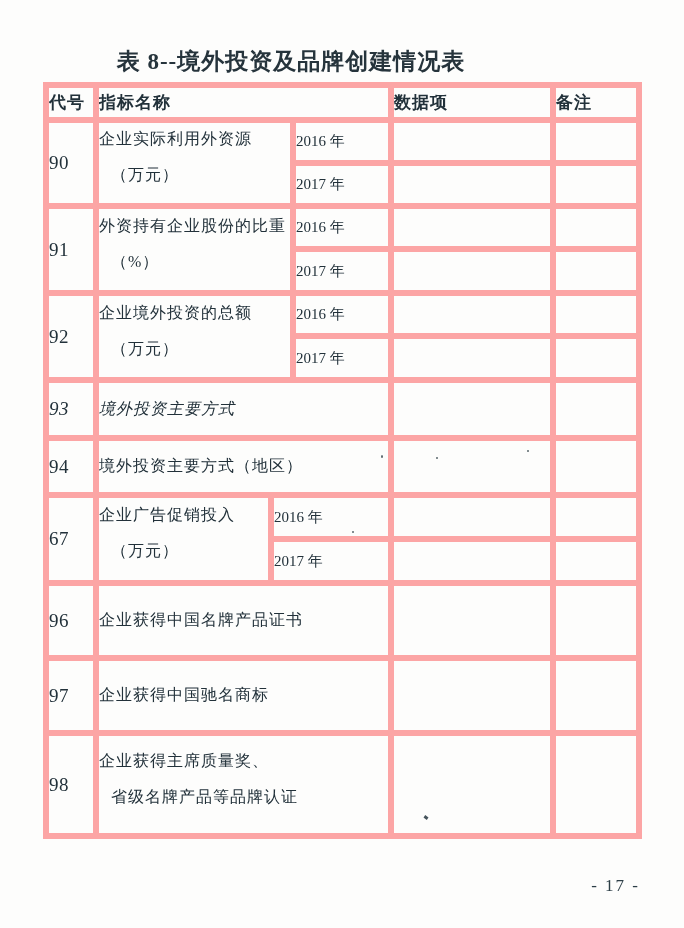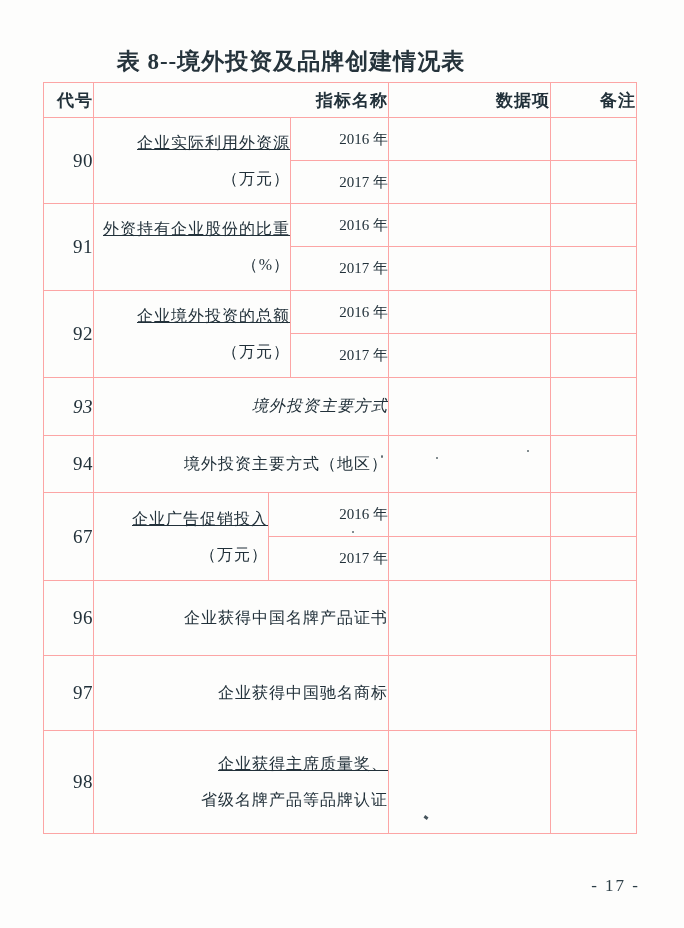--- a/index.html
+++ b/index.html
@@ -27,44 +27,44 @@
   table.form{
     position:absolute;
     left:43px;top:82px;
     width:593px;
     border-collapse:collapse;
     table-layout:fixed;
     font-size:16px;
     color:#22313a;
   }
   table.form td, table.form th{
-    border:1px solid #fca5a5;
-    text-align:right;
+    border:6px solid #fca5a5;
+    text-align:left;
     vertical-align:middle;
     padding:0;
     overflow:hidden;
     font-weight:normal;
   }
   table.form th{
     font-weight:bold;
     font-size:17px;
     letter-spacing:1px;
   }
   tr.h35{height:35px;}
   tr.h43{height:43px;}
   tr.h44{height:44px;}
   tr.h57{height:57px;}
   tr.h58{height:58px;font-style:italic;}
   tr.h75{height:75px;}
   tr.h103{height:103px;}
   td.code{font-size:19px;letter-spacing:0.5px;}
   td.year{font-size:15px;}
   td.ind2{vertical-align:middle;}
-  td.ind2 .l1{margin:0 0 16px 0;text-decoration:underline;}
-  td.ind2 .l2{margin:0;}
+  td.ind2 .l1{margin:0 0 16px 0;}
+  td.ind2 .l2{margin:12px;}
   td.ind2 div{line-height:20px;letter-spacing:1px;}
   td.ind1{letter-spacing:1px;}
   .pageno{
     position:absolute;
     right:44px;top:876px;
     font-size:17px;
     letter-spacing:2px;
     color:#2c3e46;
     text-align:center;
   }

